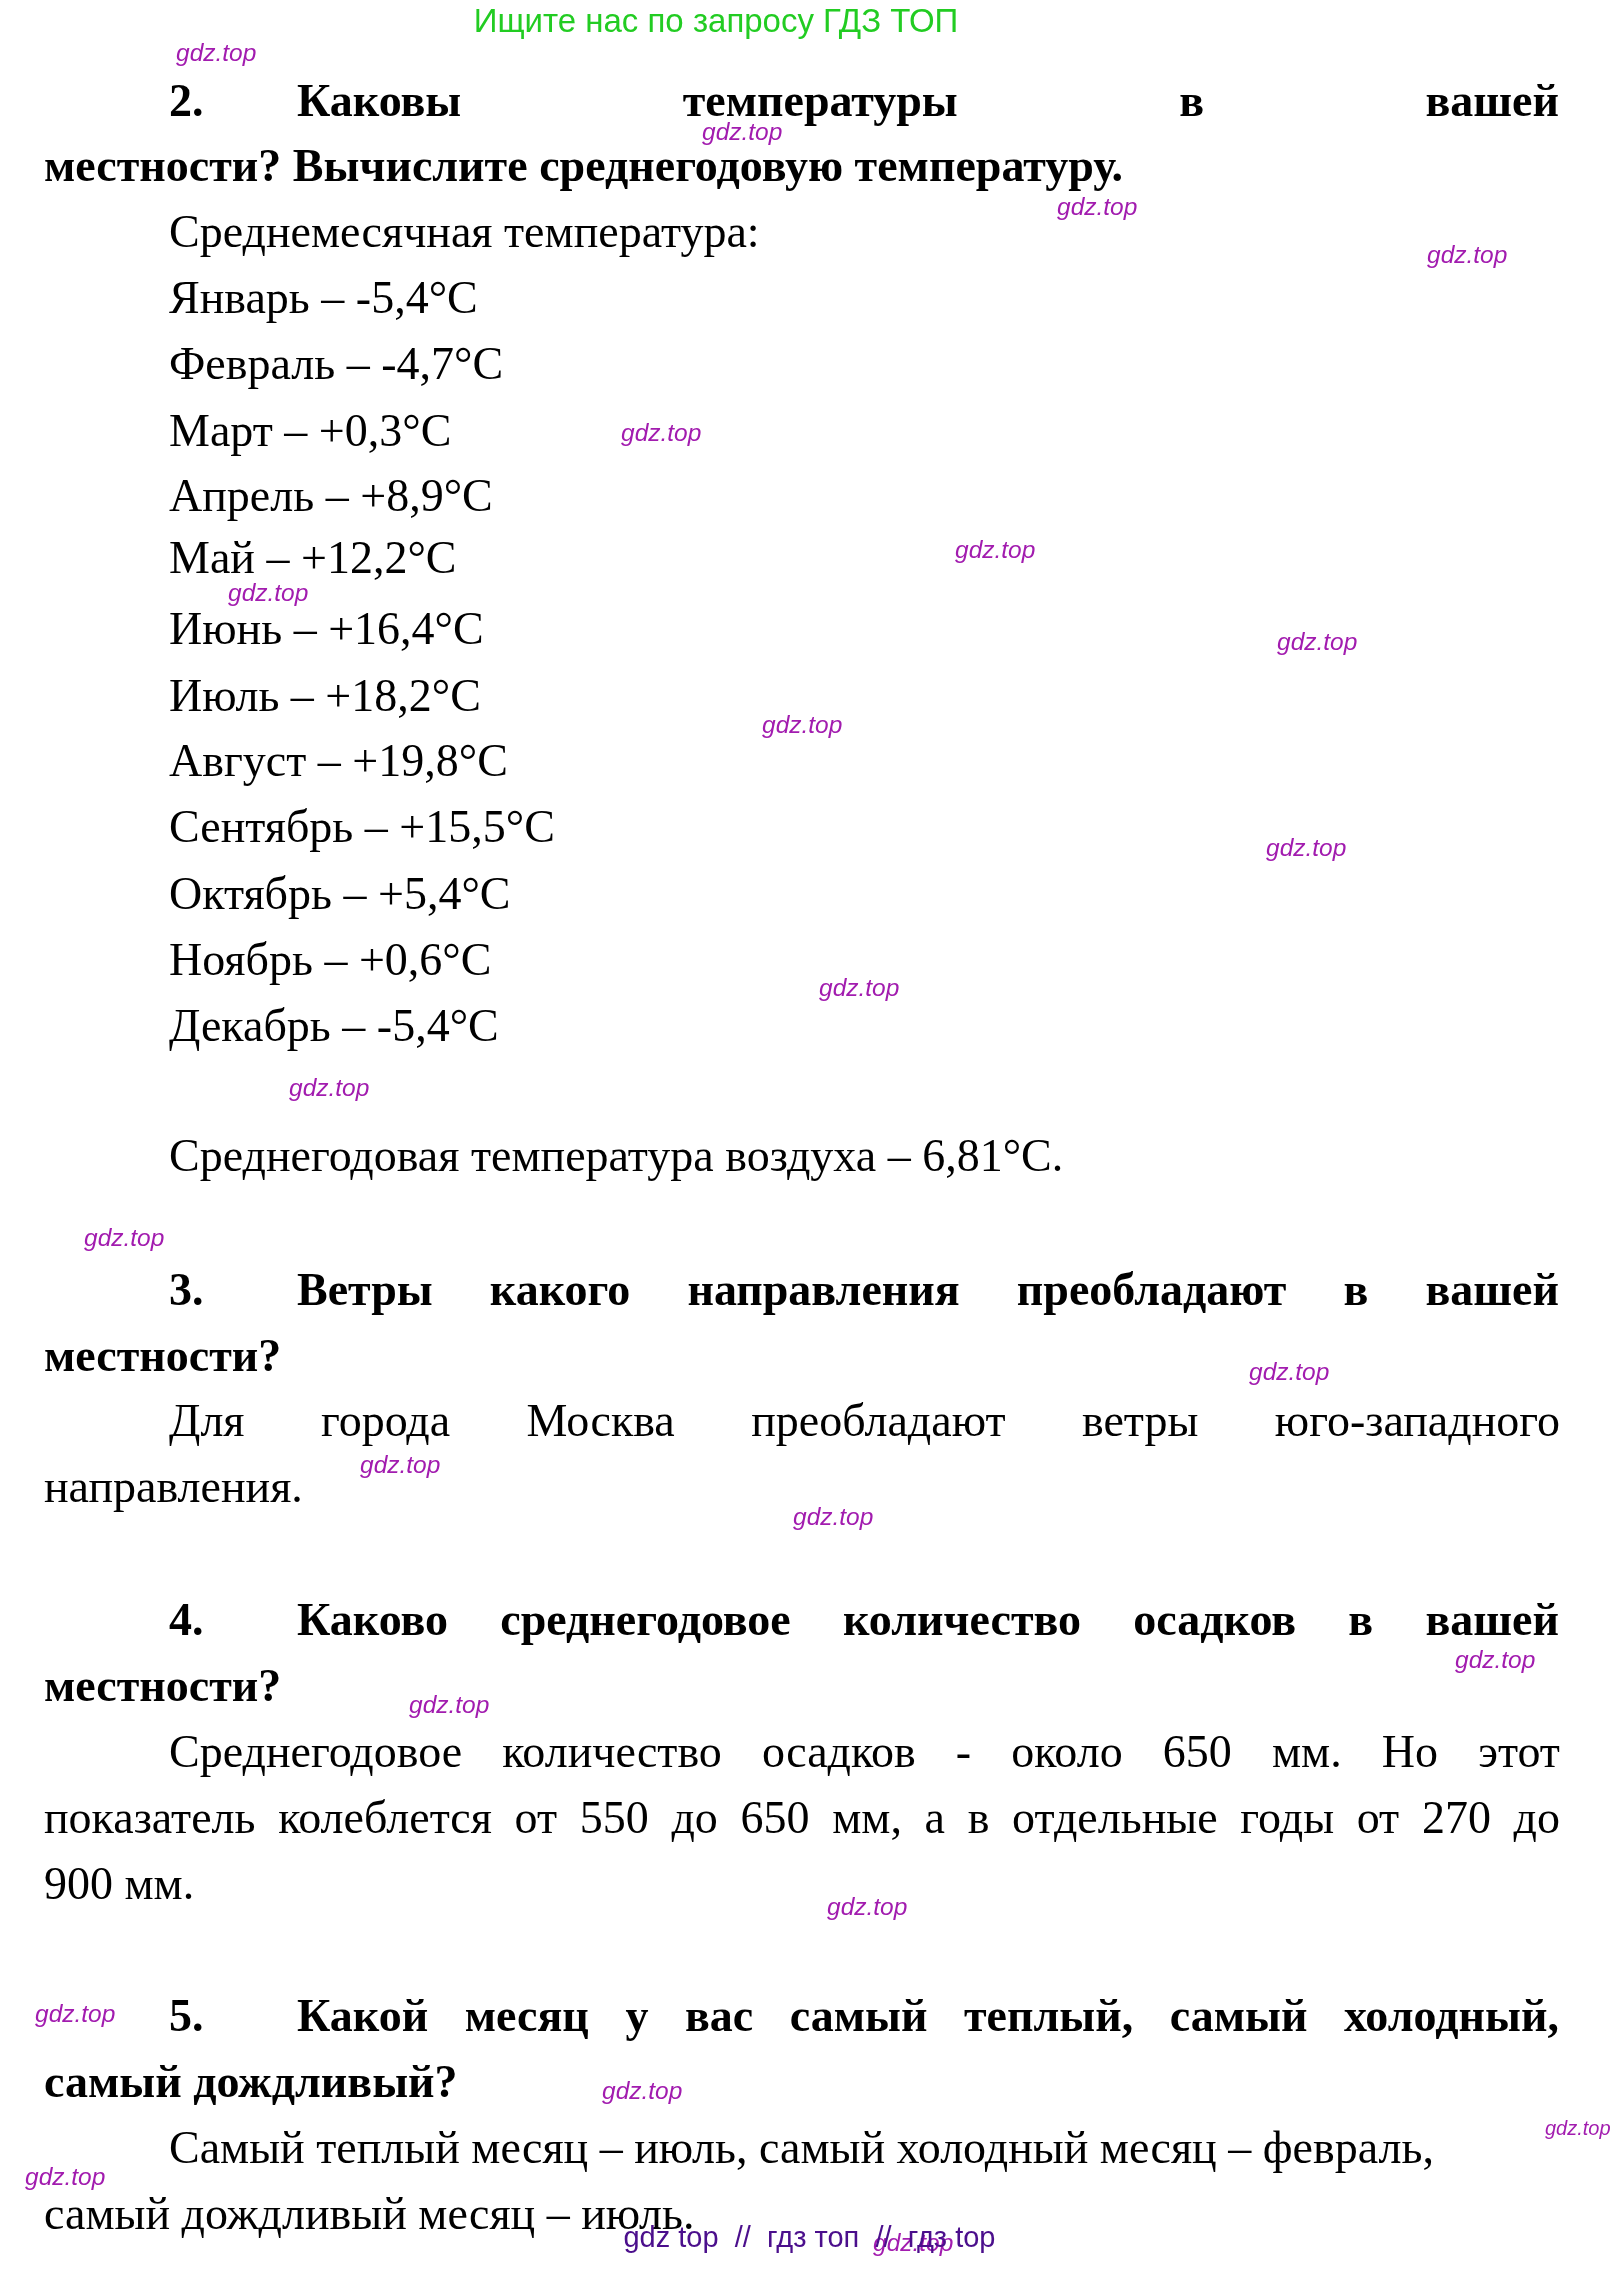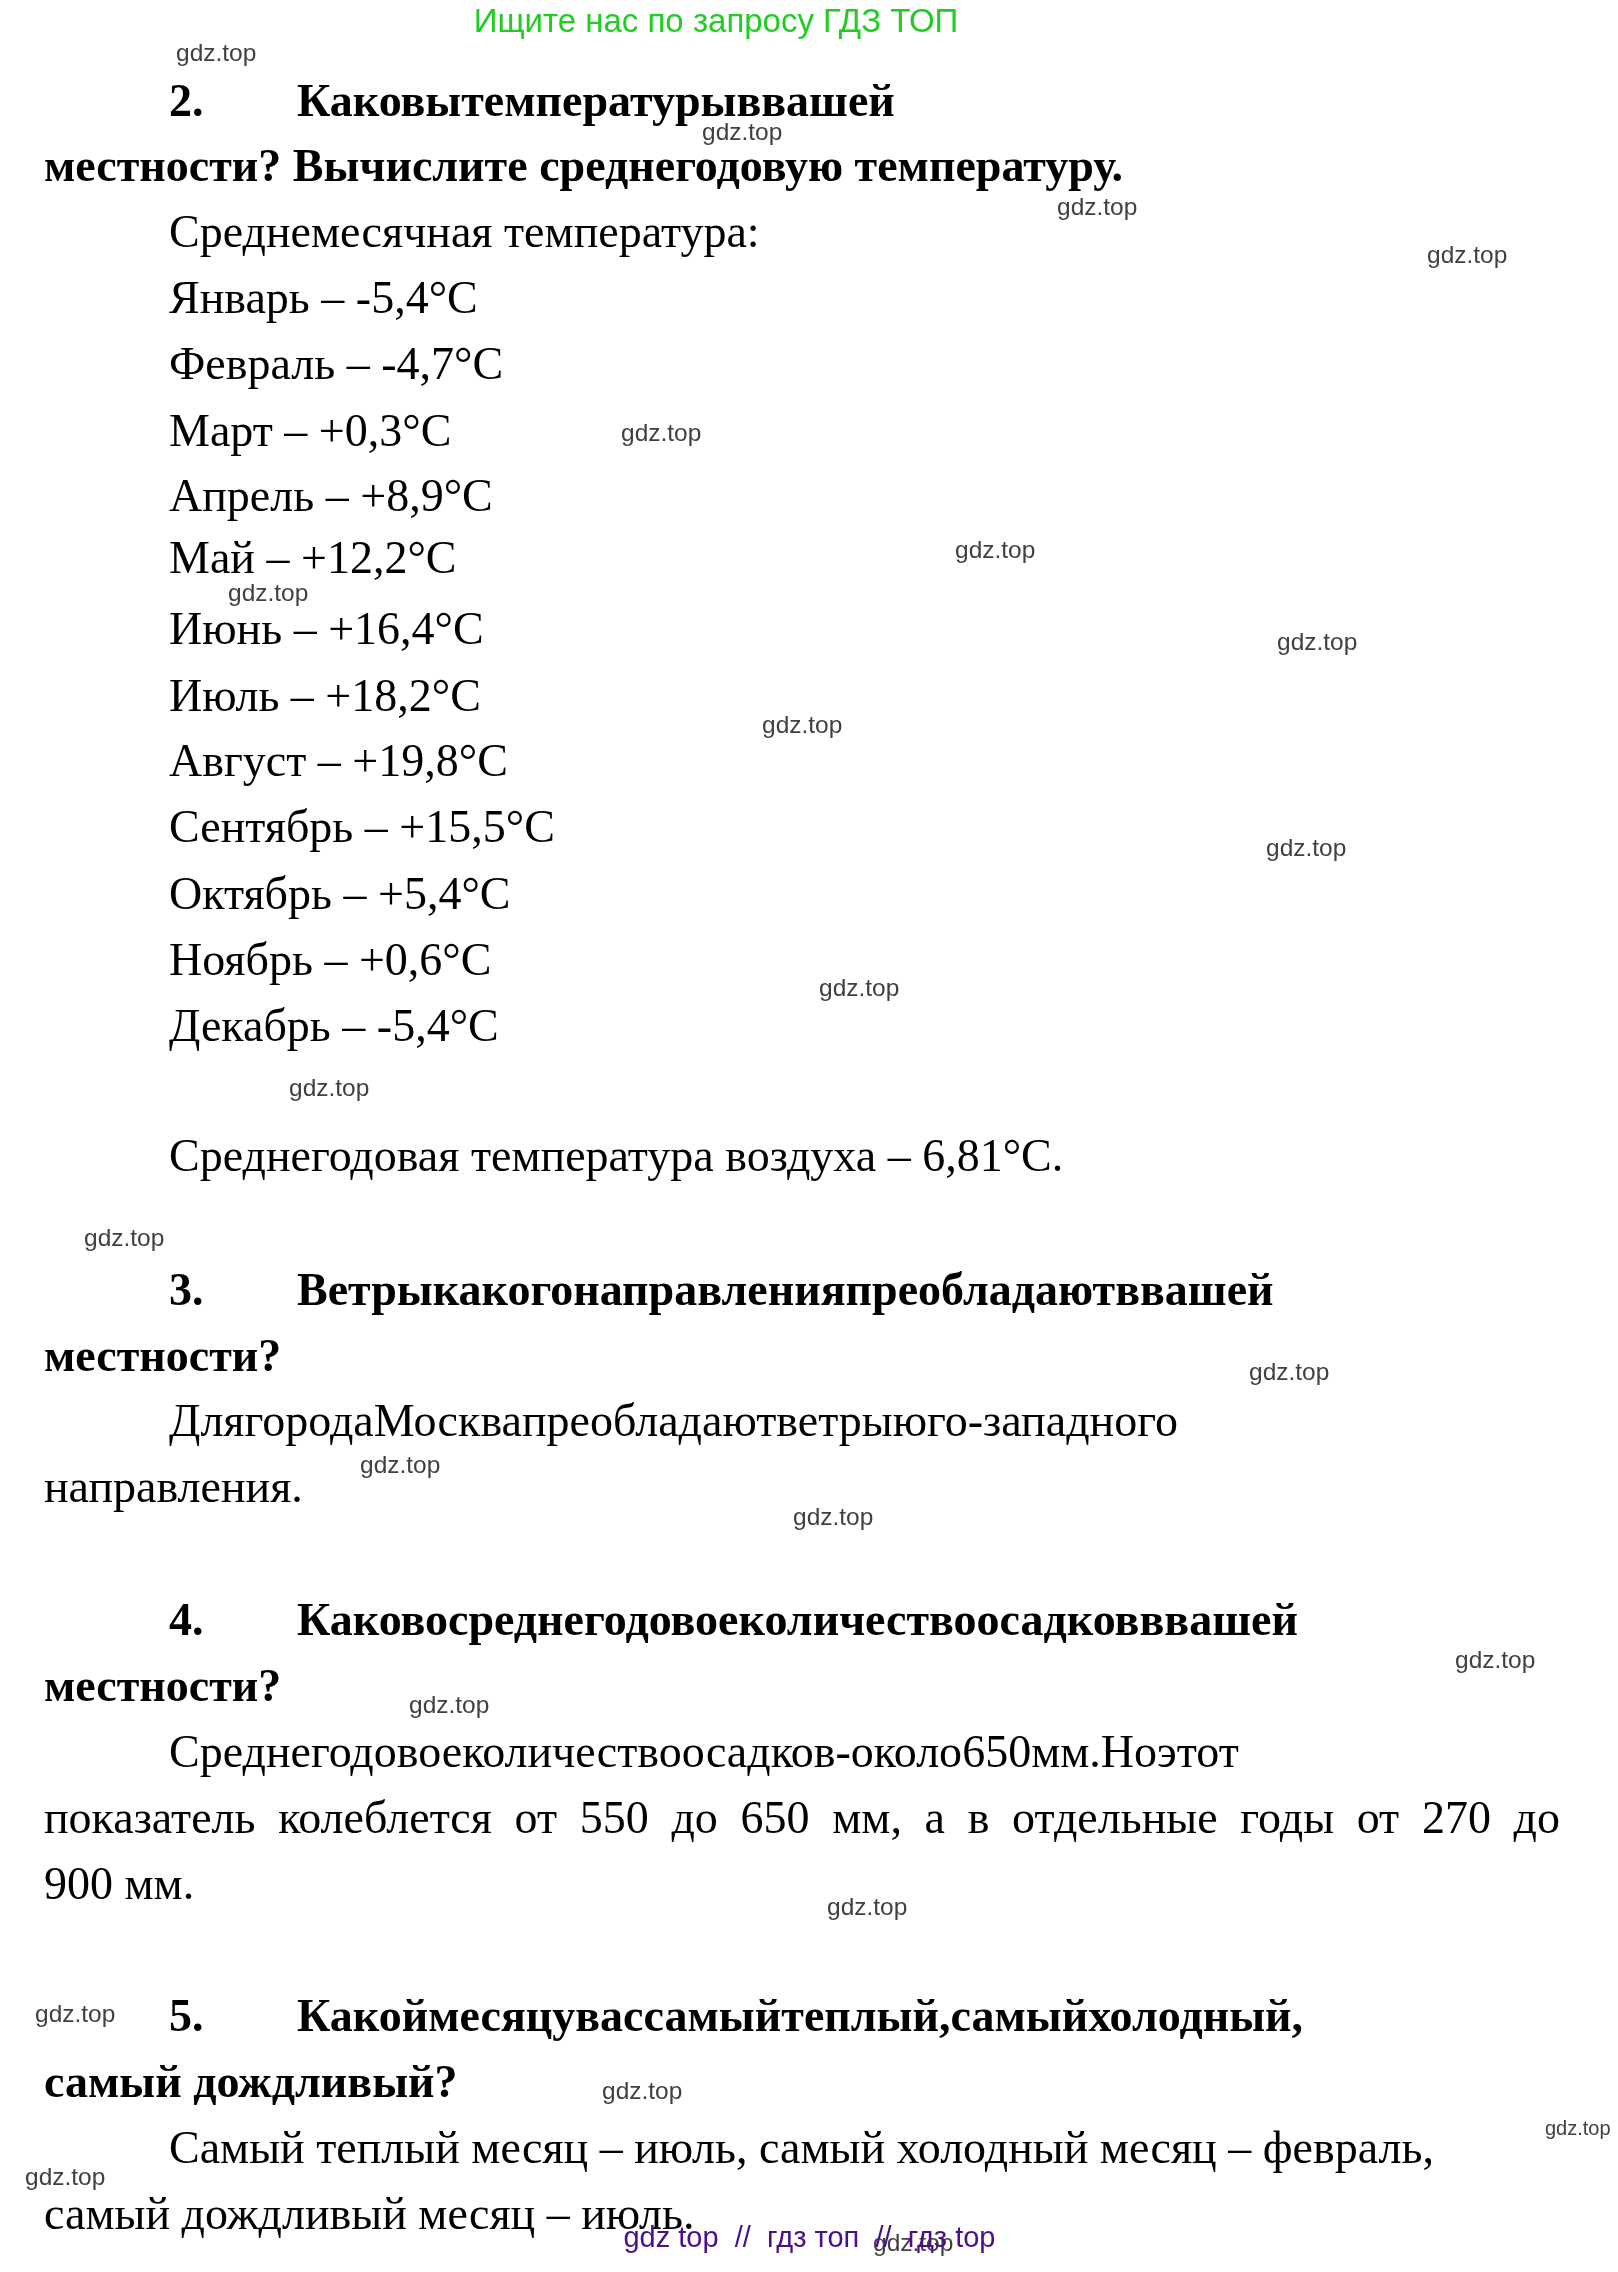--- a/index.html
+++ b/index.html
@@ -2,23 +2,23 @@
 <html style="font-size:13.5px"><head>
 <meta charset="utf-8">
 <style>
   html, body { margin:0; padding:0; }
   body { width:1619px; height:2273px; position:relative; background:#ffffff; overflow:hidden; }
   .abs { position:absolute; white-space:nowrap; }
   .serif { font-family:"Liberation Serif", "DejaVu Serif", serif; color:#000; font-size:46px; line-height:1; }
   .bold { font-weight:bold; }
   .banner { font-family:"Liberation Sans", "DejaVu Sans", sans-serif; color:#22cc22; font-size:33px; left:0; width:1432px; text-align:center; top:1.7px; }
   .footer { font-family:"Liberation Sans", "DejaVu Sans", sans-serif; color:#4b0f8c; font-size:29px; left:0; width:1619px; text-align:center; top:2270px; transform:translateY(-49px); }
-  .wm { font-family:"Liberation Sans", "DejaVu Sans", sans-serif; color:#404040; font-size:24.5px; line-height:1; }
+  .wm { font-family:"Liberation Sans", "DejaVu Sans", sans-serif; color:#a21caf; font-size:24.5px; line-height:1;font-style:italic; }
   .wm.small { font-size:20px; }
-  .just { display:flex; }
+  .just { display:flex; justify-content:space-between; }
   .just span { display:inline-block; }
 </style>
 </head>
 <body>
 
 <div class="abs banner">Ищите нас по запросу ГДЗ ТОП</div>
 
 <div class="abs serif bold" style="left:169px; top:78px;">2.</div>
 <div class="abs serif bold just" style="left:297px; top:78px; width:1262px;">
   <span>Каковы</span>

